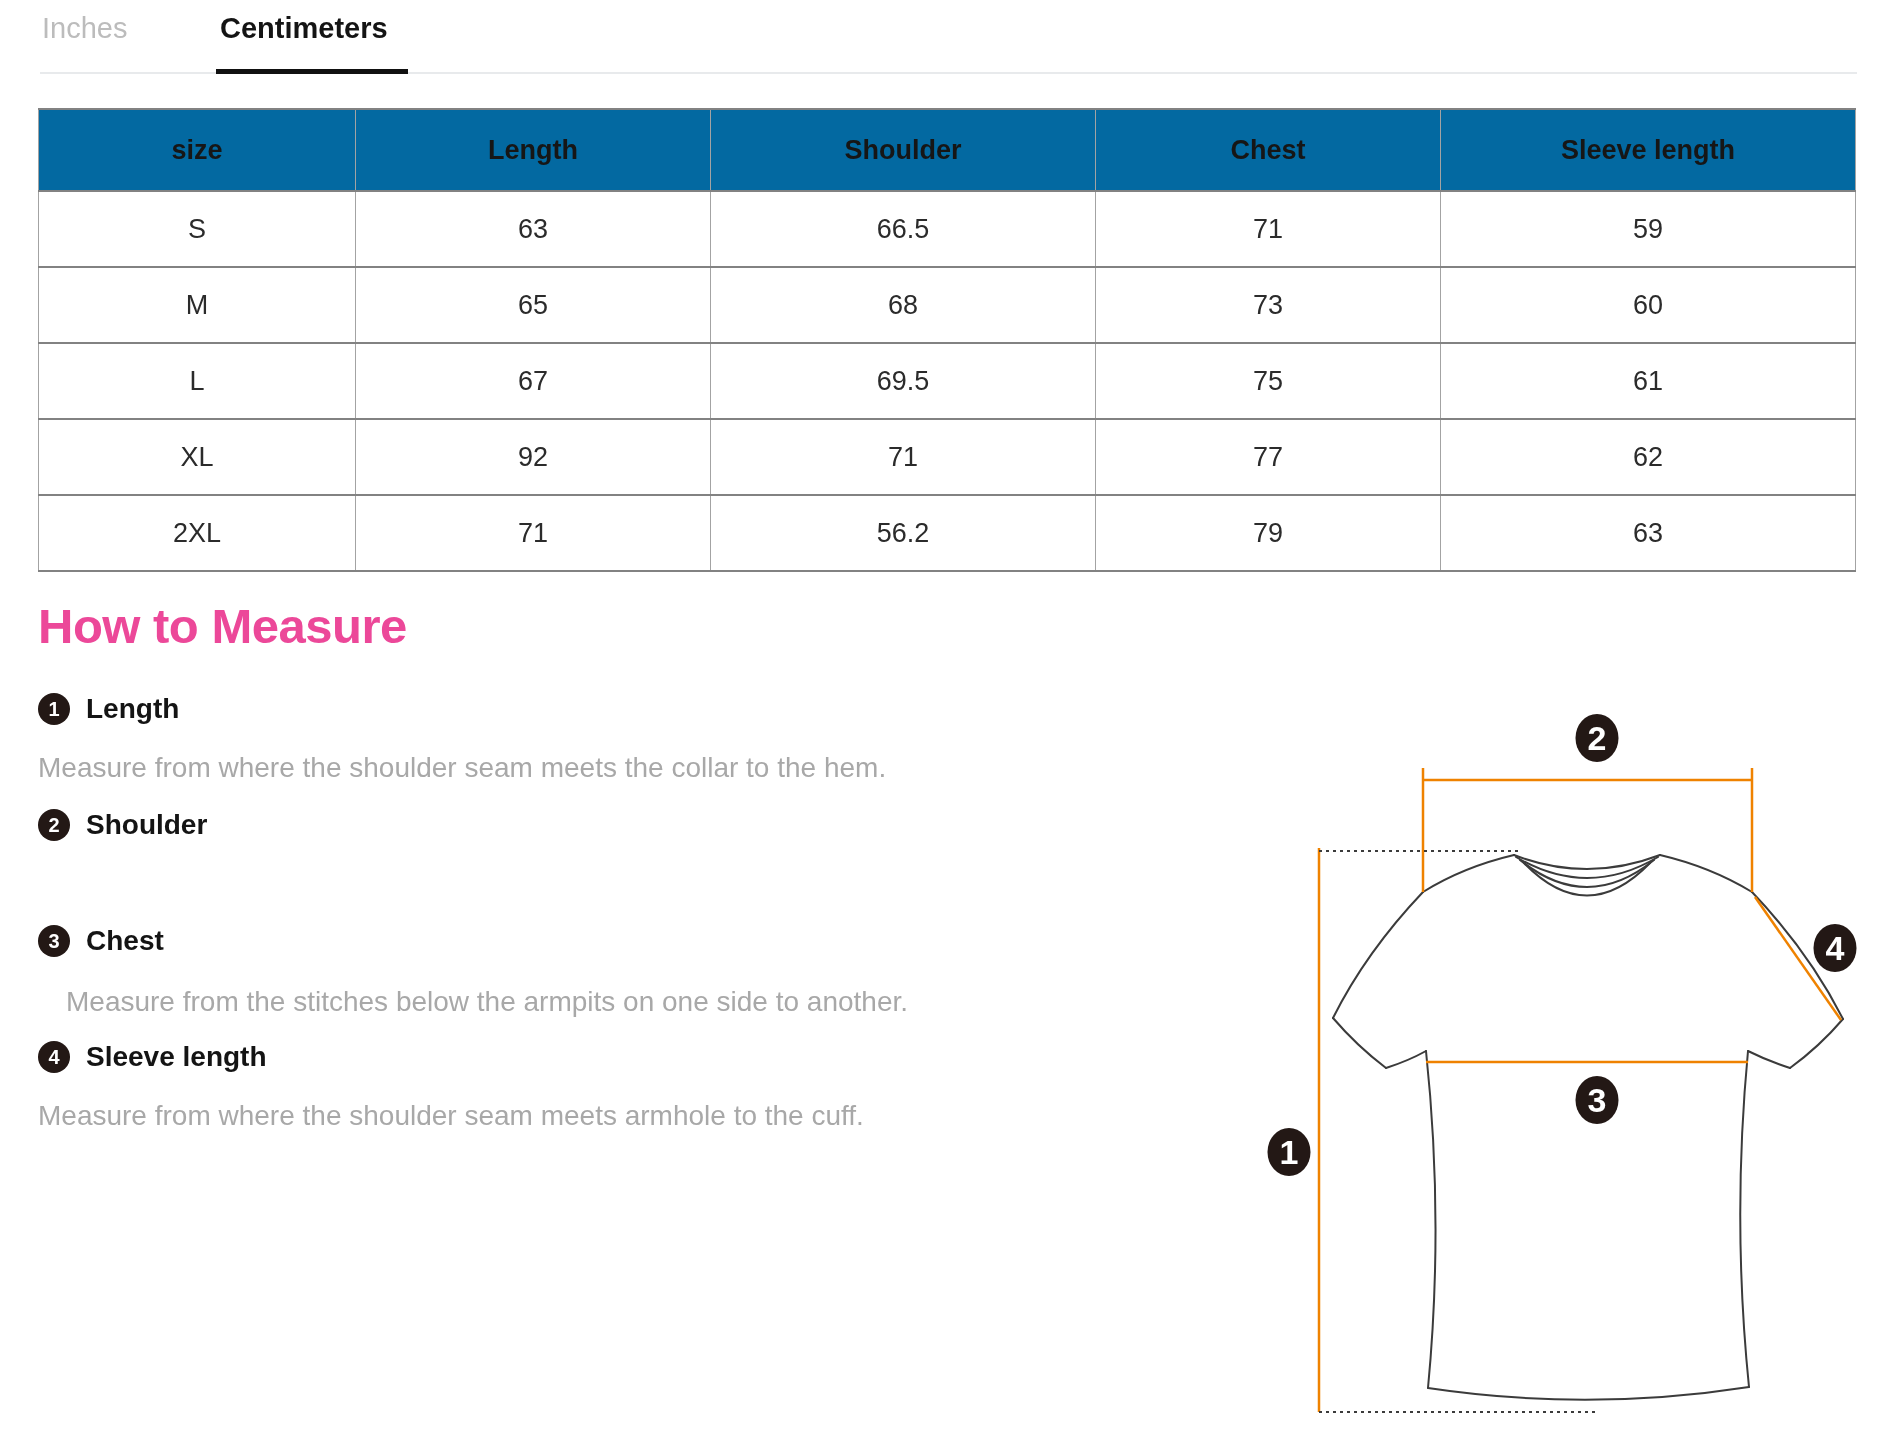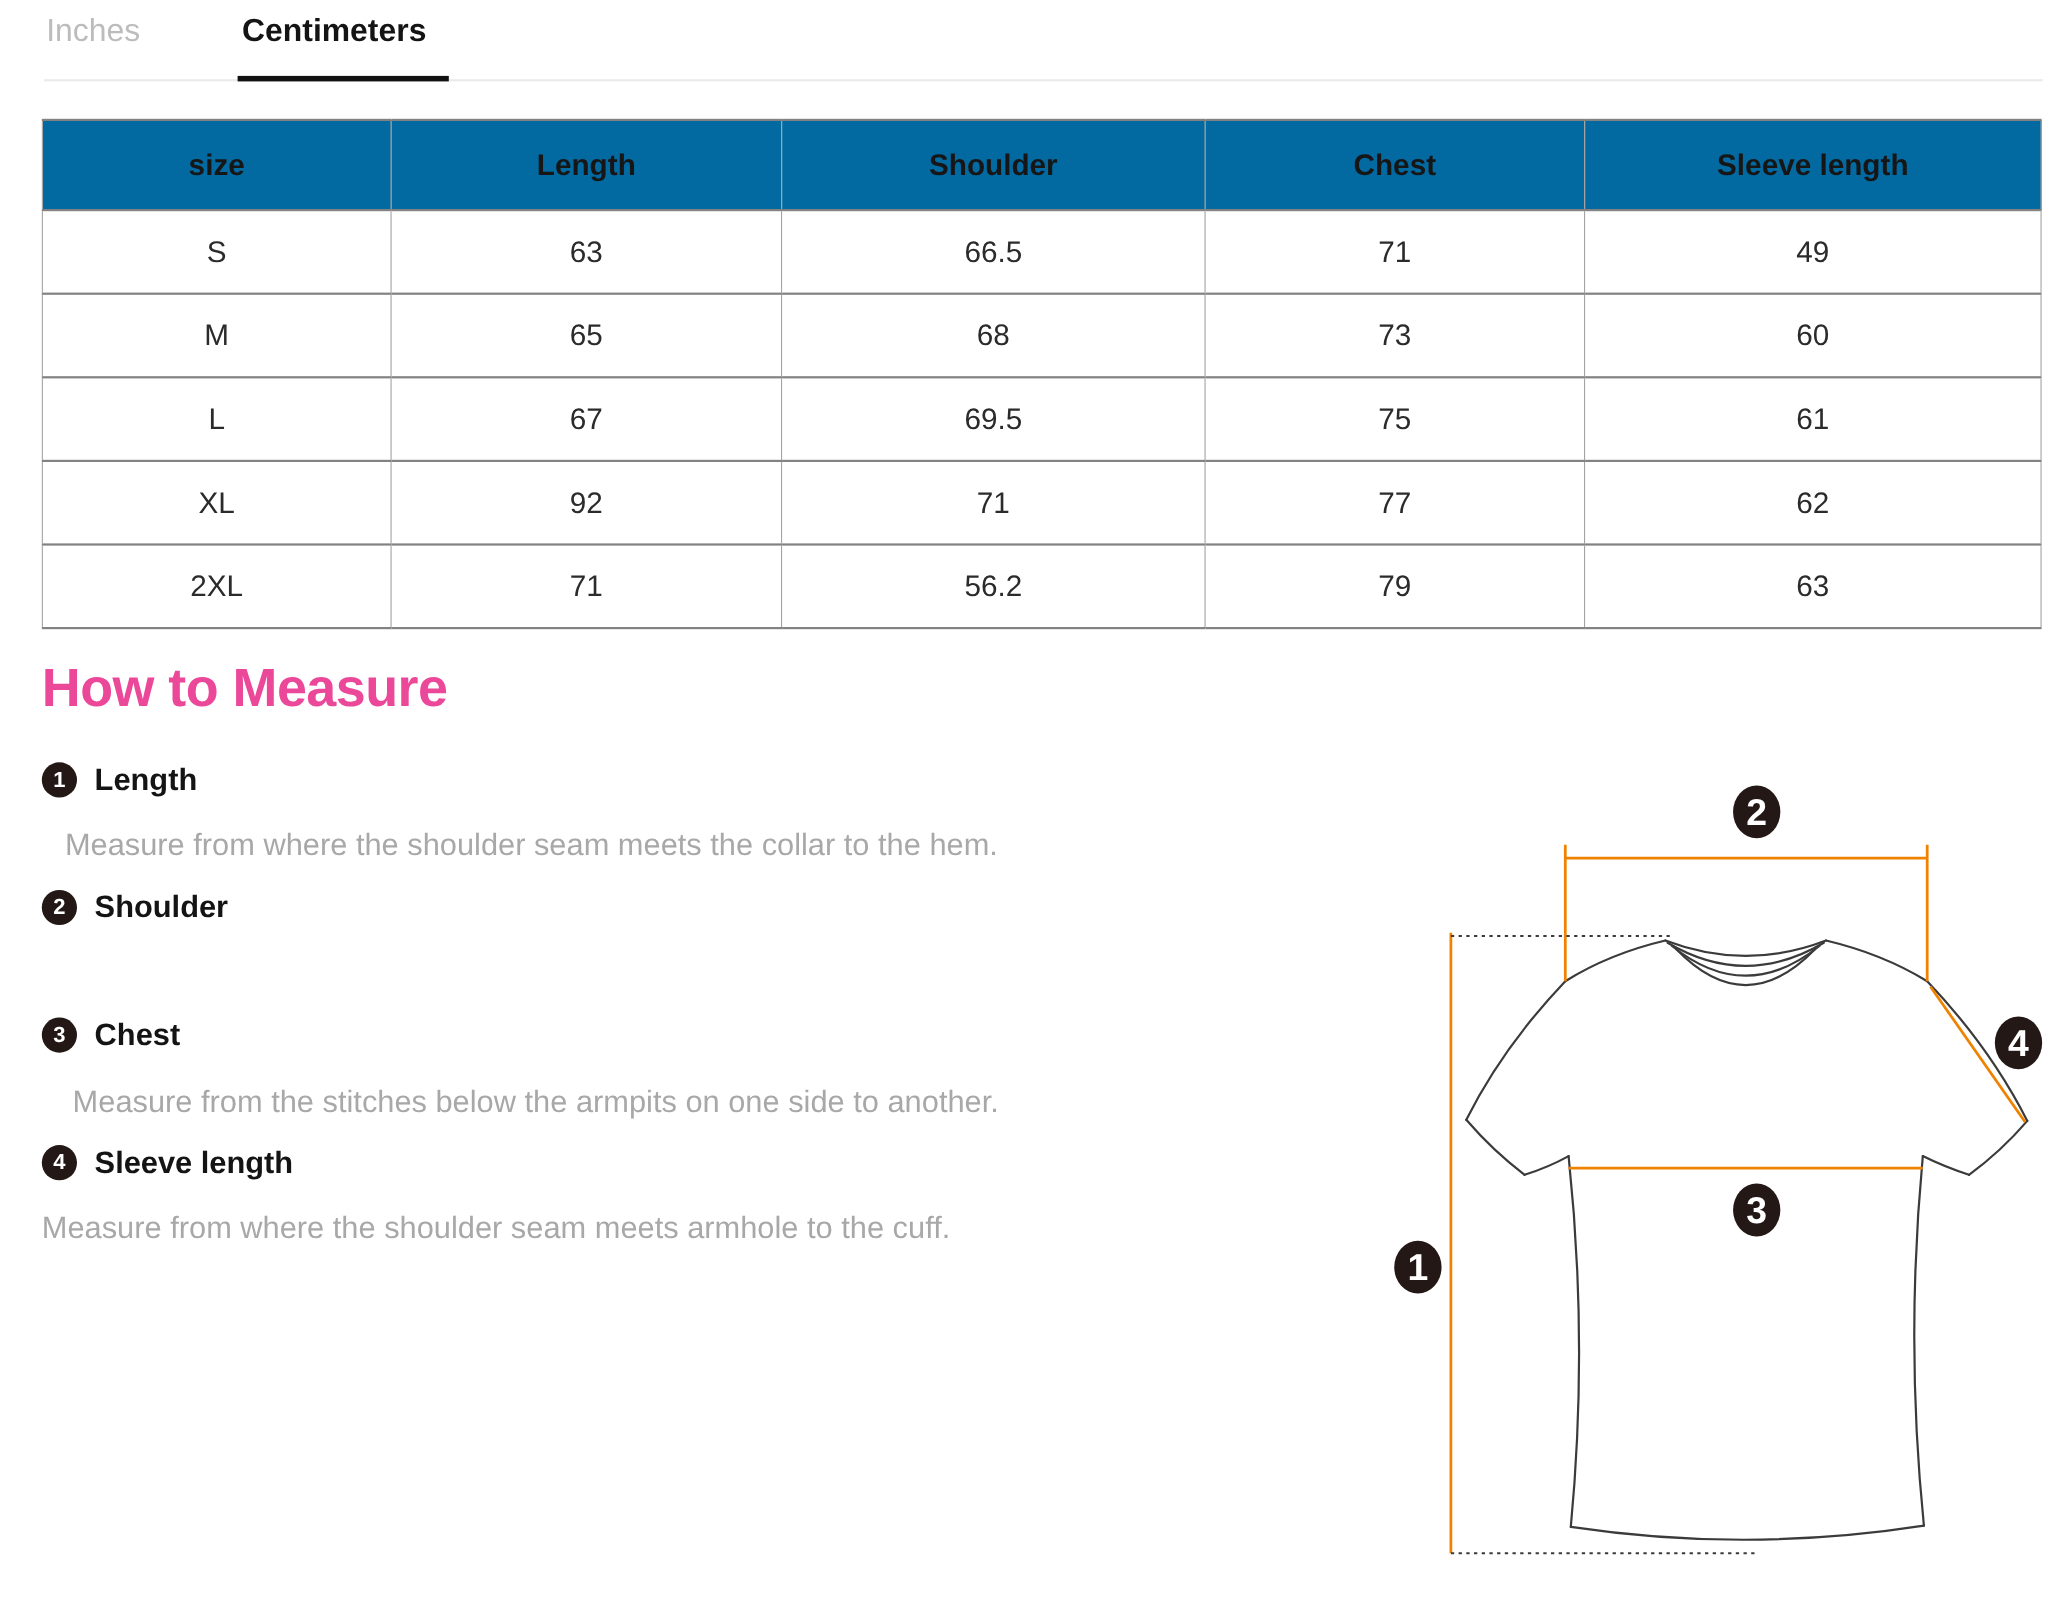--- a/index.html
+++ b/index.html
@@ -68,21 +68,21 @@
     font-size: 20px; font-weight: 700;
     display: flex; align-items: center; justify-content: center;
     flex: 0 0 auto;
   }
   .item-label { font-size: 28px; font-weight: 700; color: #141414; }
   .item-desc {
     position: absolute; left: 38px;
     font-size: 28px; font-weight: 400; color: #a8a8a8;
     white-space: nowrap;
   }
-  .row-1 { top: 693px; } .desc-1 { top: 752px; margin-left: 21px; }
+  .row-1 { top: 693px; } .desc-1 { top: 752px; }
   .row-2 { top: 809px; } .desc-2 { top: 868px; }
   .row-3 { top: 925px; } .desc-3 { top: 986px; margin-left: 28px; }
   .row-4 { top: 1041px; } .desc-4 { top: 1100px; }
 
   
   .diagram { position: absolute; left: 1250px; top: 700px; width: 631px; height: 756px; }
   .shirt-line { fill: none; stroke: #3b3b3b; stroke-width: 2; stroke-linecap: round; stroke-linejoin: round; }
   .measure-line { fill: none; stroke: #EF8200; stroke-width: 2.5; stroke-linecap: butt; }
   .dotted-line { fill: none; stroke: #3b3b3b; stroke-width: 1.8; stroke-dasharray: 3 4; }
   .svg-badge { fill: #231815; }
@@ -119,21 +119,21 @@
         <th>Chest</th>
         <th>Sleeve length</th>
       </tr>
     </thead>
     <tbody>
       <tr>
         <td>S</td>
         <td>63</td>
         <td>66.5</td>
         <td>71</td>
-        <td>49</td>
+        <td>59</td>
       </tr>
       <tr>
         <td>M</td>
         <td>65</td>
         <td>68</td>
         <td>73</td>
         <td>60</td>
       </tr>
       <tr>
         <td>L</td>

